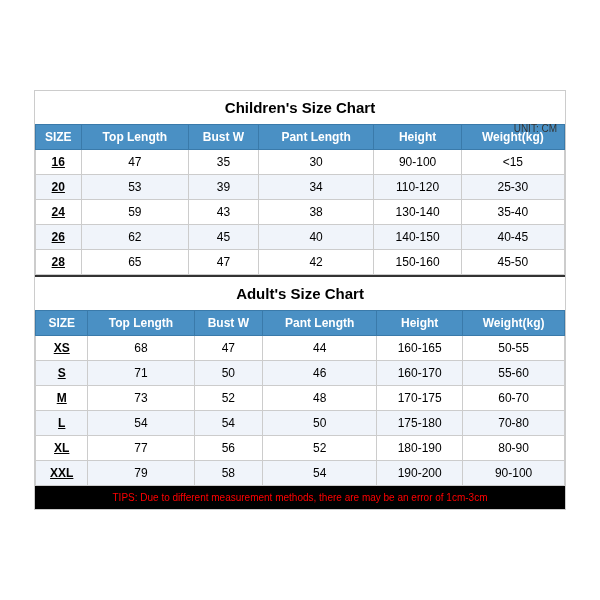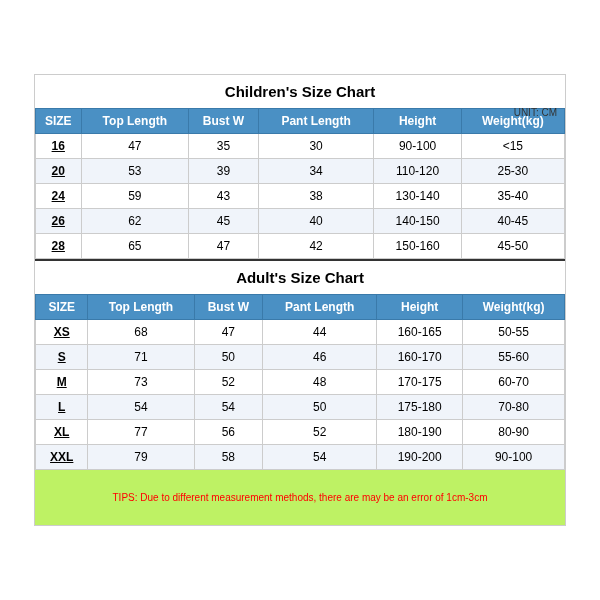--- a/index.html
+++ b/index.html
@@ -63,22 +63,22 @@
       background: #fff;
     }
     td:first-child {
       font-weight: bold;
       text-decoration: underline;
     }
     .tips {
       text-align: center;
       font-size: 10px;
       color: red;
-      padding: 22px 4px;
-      background: #bef264;
+      padding: 6px 4px;
+      background: #000000;
     }
     .section-divider {
       border-top: 2px solid #333;
     }
   </style>
 </head>
 <body>
 
 <div class="container">
 

